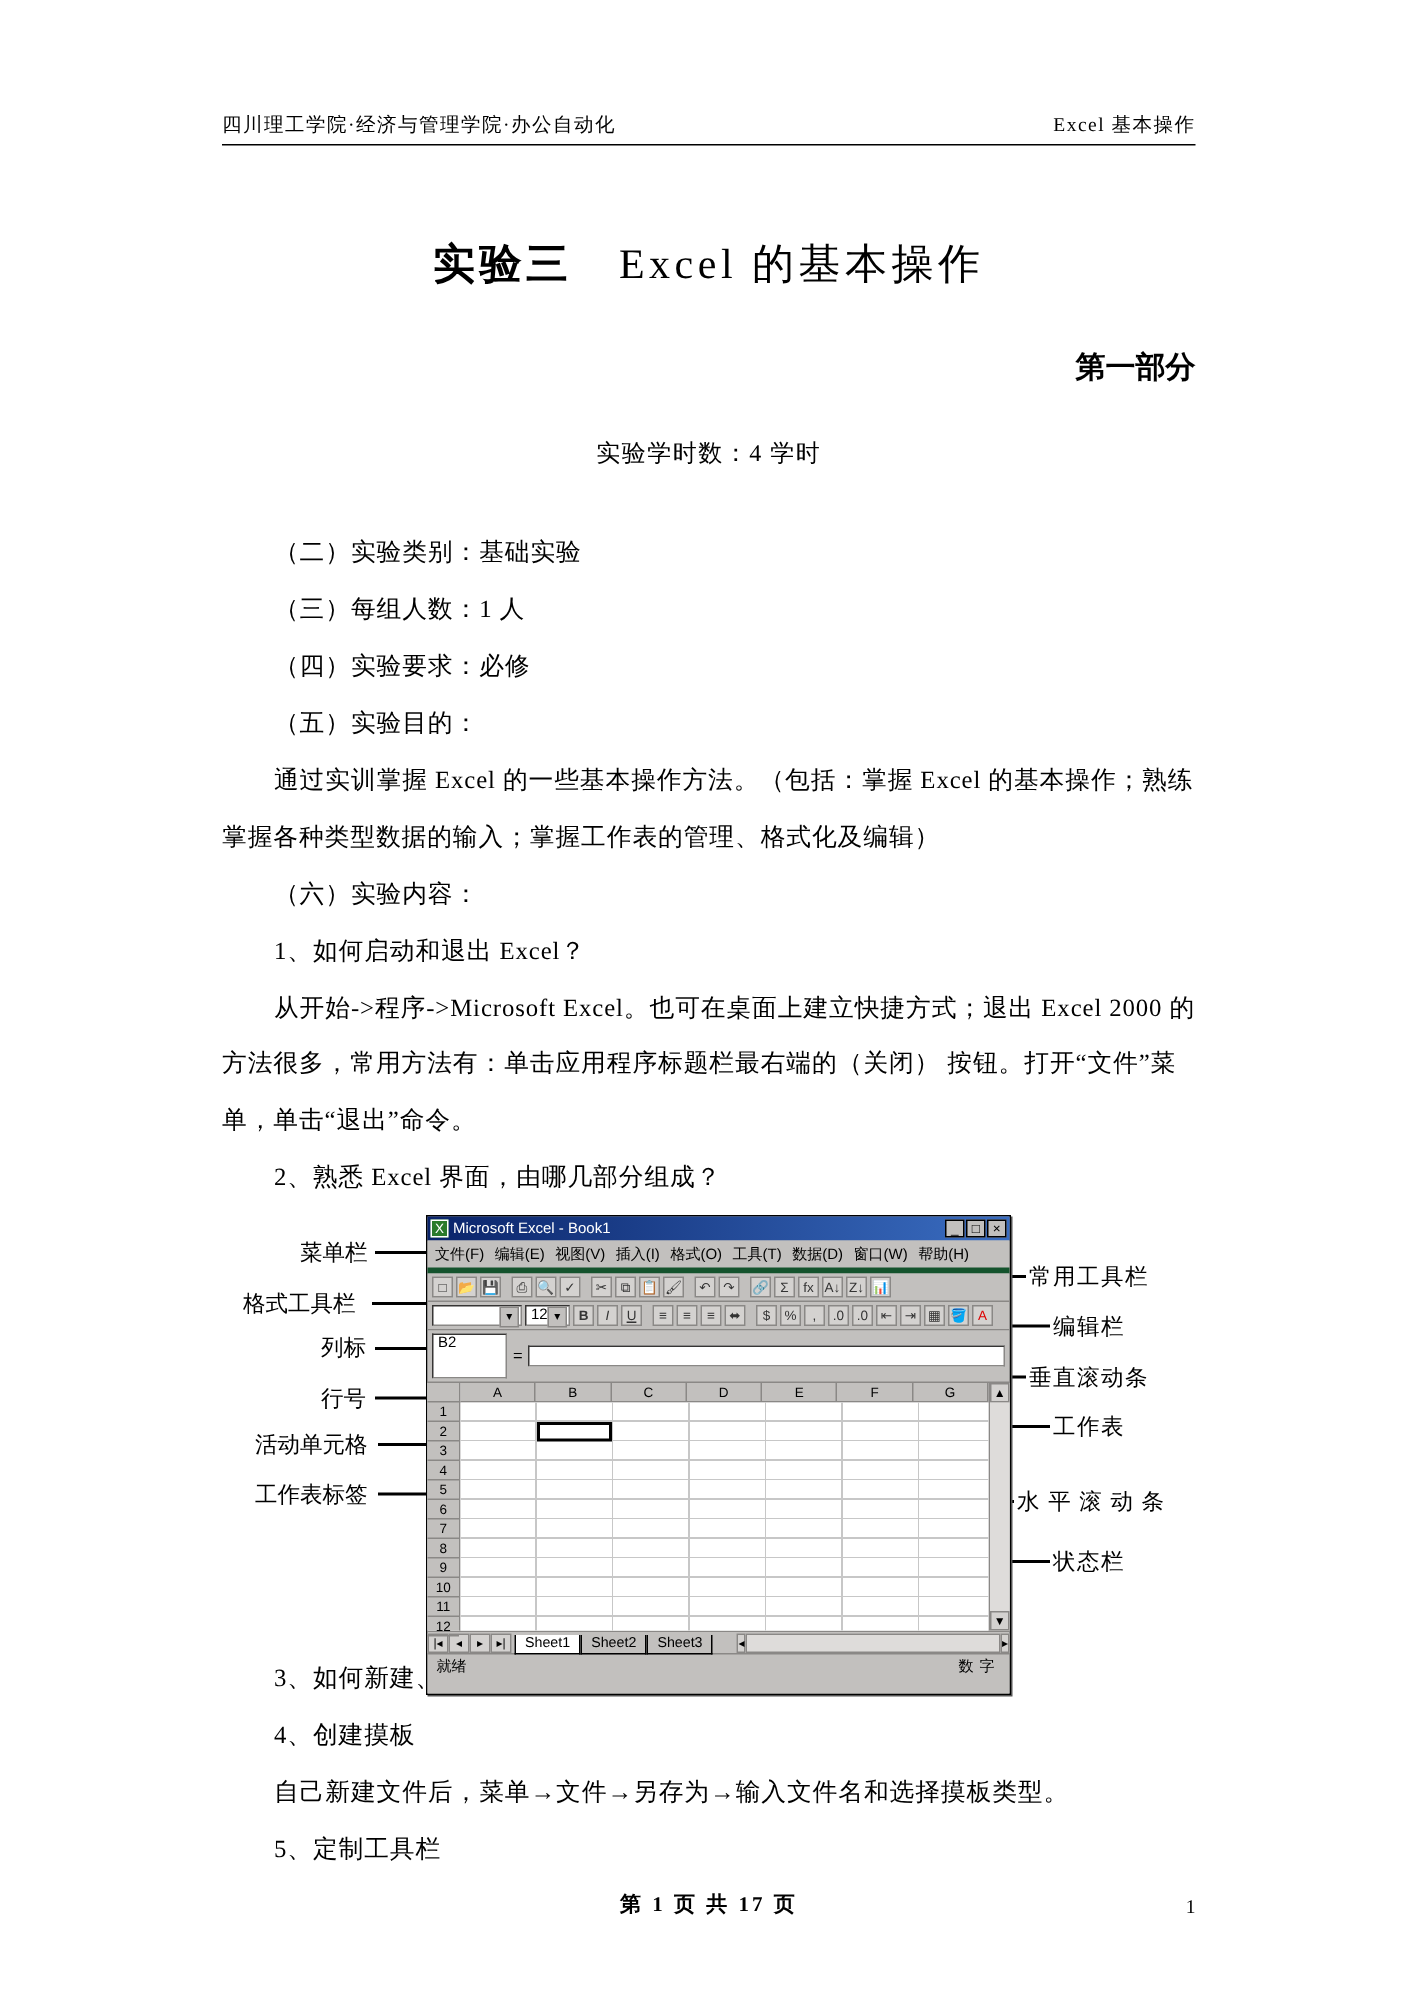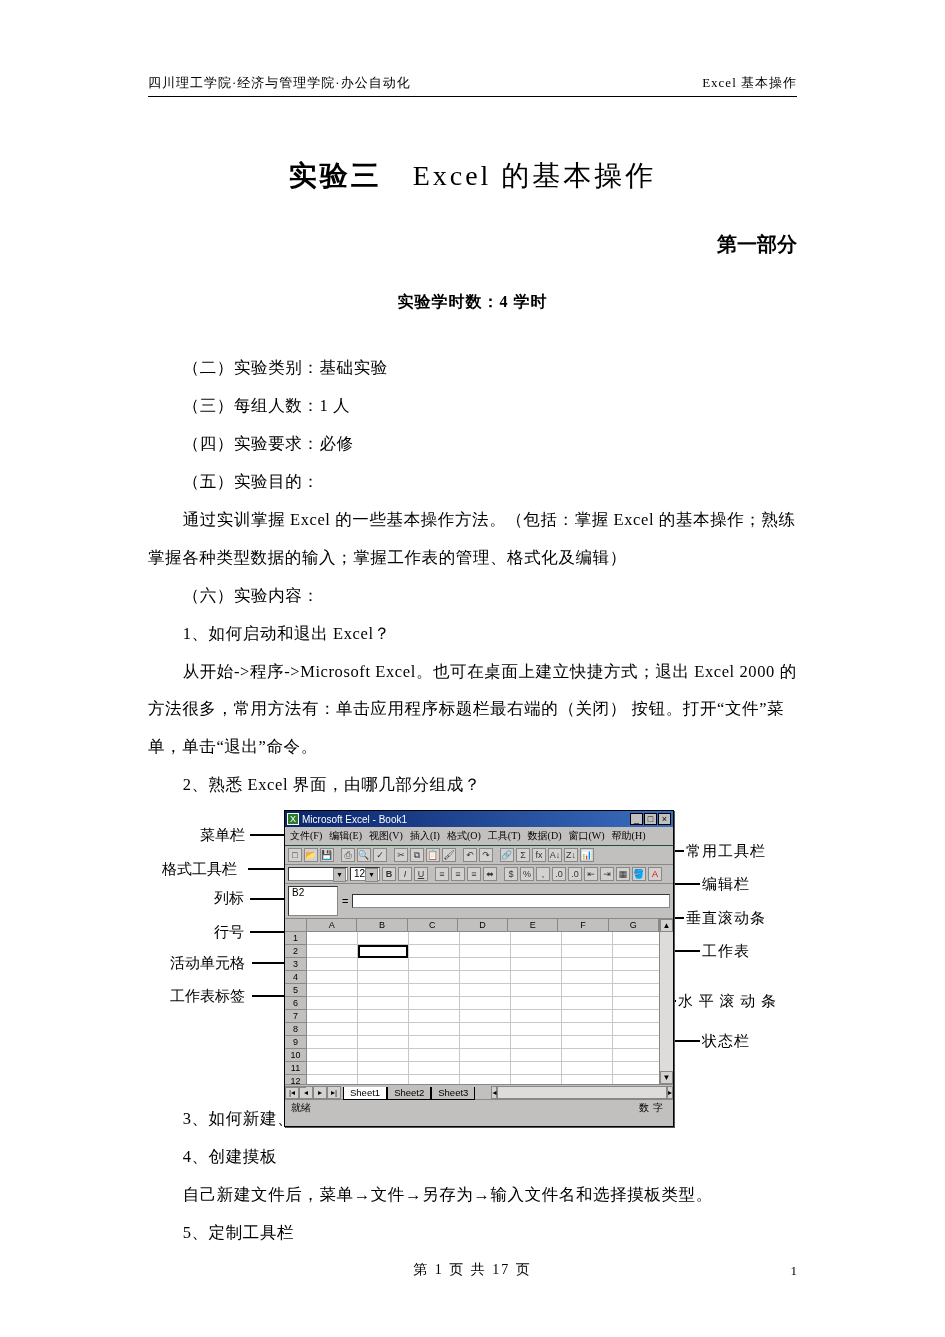--- a/index.html
+++ b/index.html
@@ -37,21 +37,20 @@
       text-align: right;
       font-size: 20px;
       font-weight: bold;
       margin-bottom: 34px;
     }
     .hours {
       text-align: center;
       font-size: 16px;
       letter-spacing: 1px;
       margin-bottom: 36px;
-      font-weight: bold;
     }
     .body-text {
       font-size: 16.5px;
       line-height: 2.3;
       letter-spacing: 0.6px;
     }
     .indent1 { text-indent: 2.1em; }
     .indent2 { text-indent: 2.1em; }
     .block { margin: 0; }
 
@@ -104,23 +103,22 @@
       color: #000;
       font-size: 9px;
       text-align: center;
       line-height: 10px;
     }
     .menubar {
       background: #c2c0be;
       display: flex;
       gap: 7px;
       padding: 2px 5px;
-      border-bottom: 1px solid #14532d;
+      border-bottom: 4px solid #14532d;
       font-size: 10px;
-      font-family: Liberation Serif, serif;
     }
     .menubar span { color: #000; }
     .toolbar {
       background: #c2c0be;
       display: flex;
       align-items: center;
       gap: 2px;
       padding: 2px 3px;
       border-bottom: 1px solid #8a8886;
     }
@@ -302,21 +300,21 @@
     .hline { height: 1.3px; }
     .vline { width: 1.3px; }
 
     .footer-row {
       position: absolute;
       bottom: 58px;
       left: 0;
       width: 100%;
       text-align: center;
       font-size: 14px;
-      font-weight: normal;
+      font-weight: bold;
       letter-spacing: 2px;
     }
     .page-num {
       position: absolute;
       bottom: 58px;
       right: 148px;
       font-size: 13px;
     }
   </style>
 </head>

